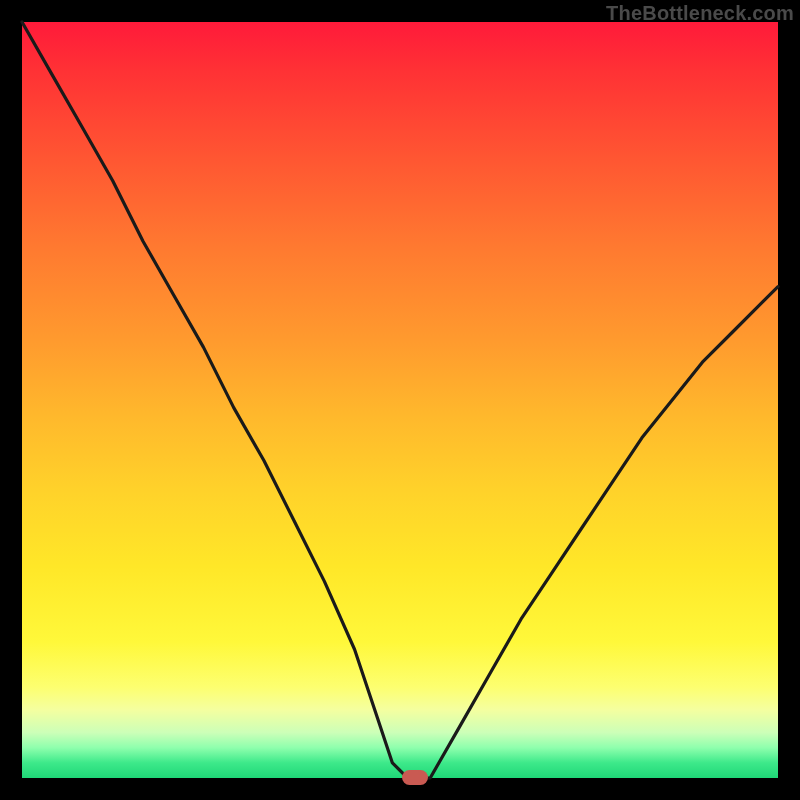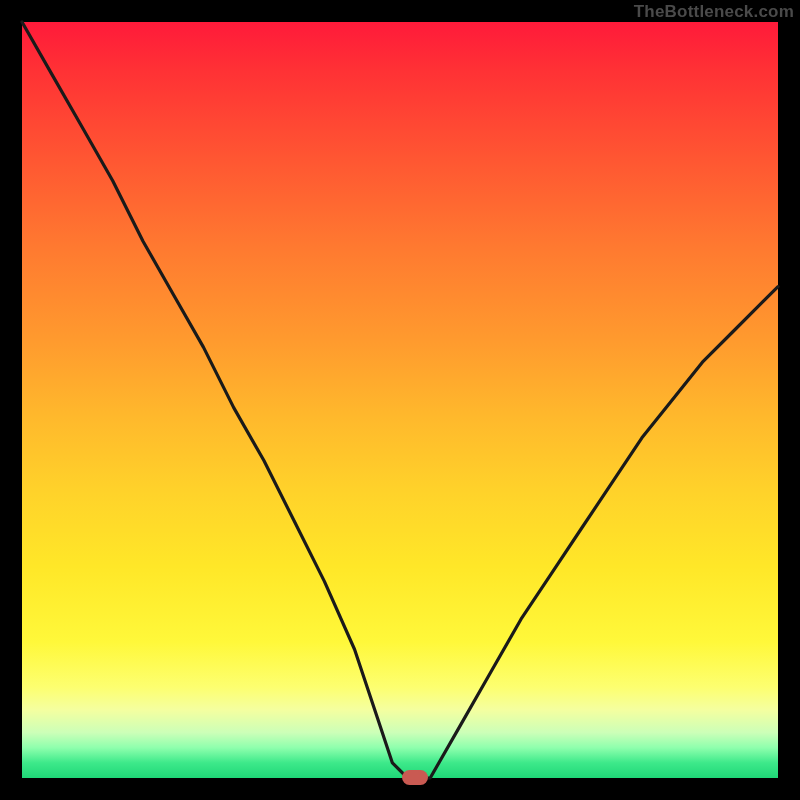--- a/index.html
+++ b/index.html
@@ -40,21 +40,21 @@
       #8effad 96%,
       #3de98a 98%,
       #1fd777 100%
     );
   }
   .watermark {
     position: absolute;
     top: 2px;
     right: 6px;
     font-family: Arial, Helvetica, sans-serif;
-    font-size: 17px;
+    font-size: 20px;
     font-weight: 600;
     color: #4a4a4a;
     letter-spacing: 0.2px;
     user-select: none;
   }
   svg.curve {
     position: absolute;
     left: 22px;
     top: 22px;
     width: 756px;

